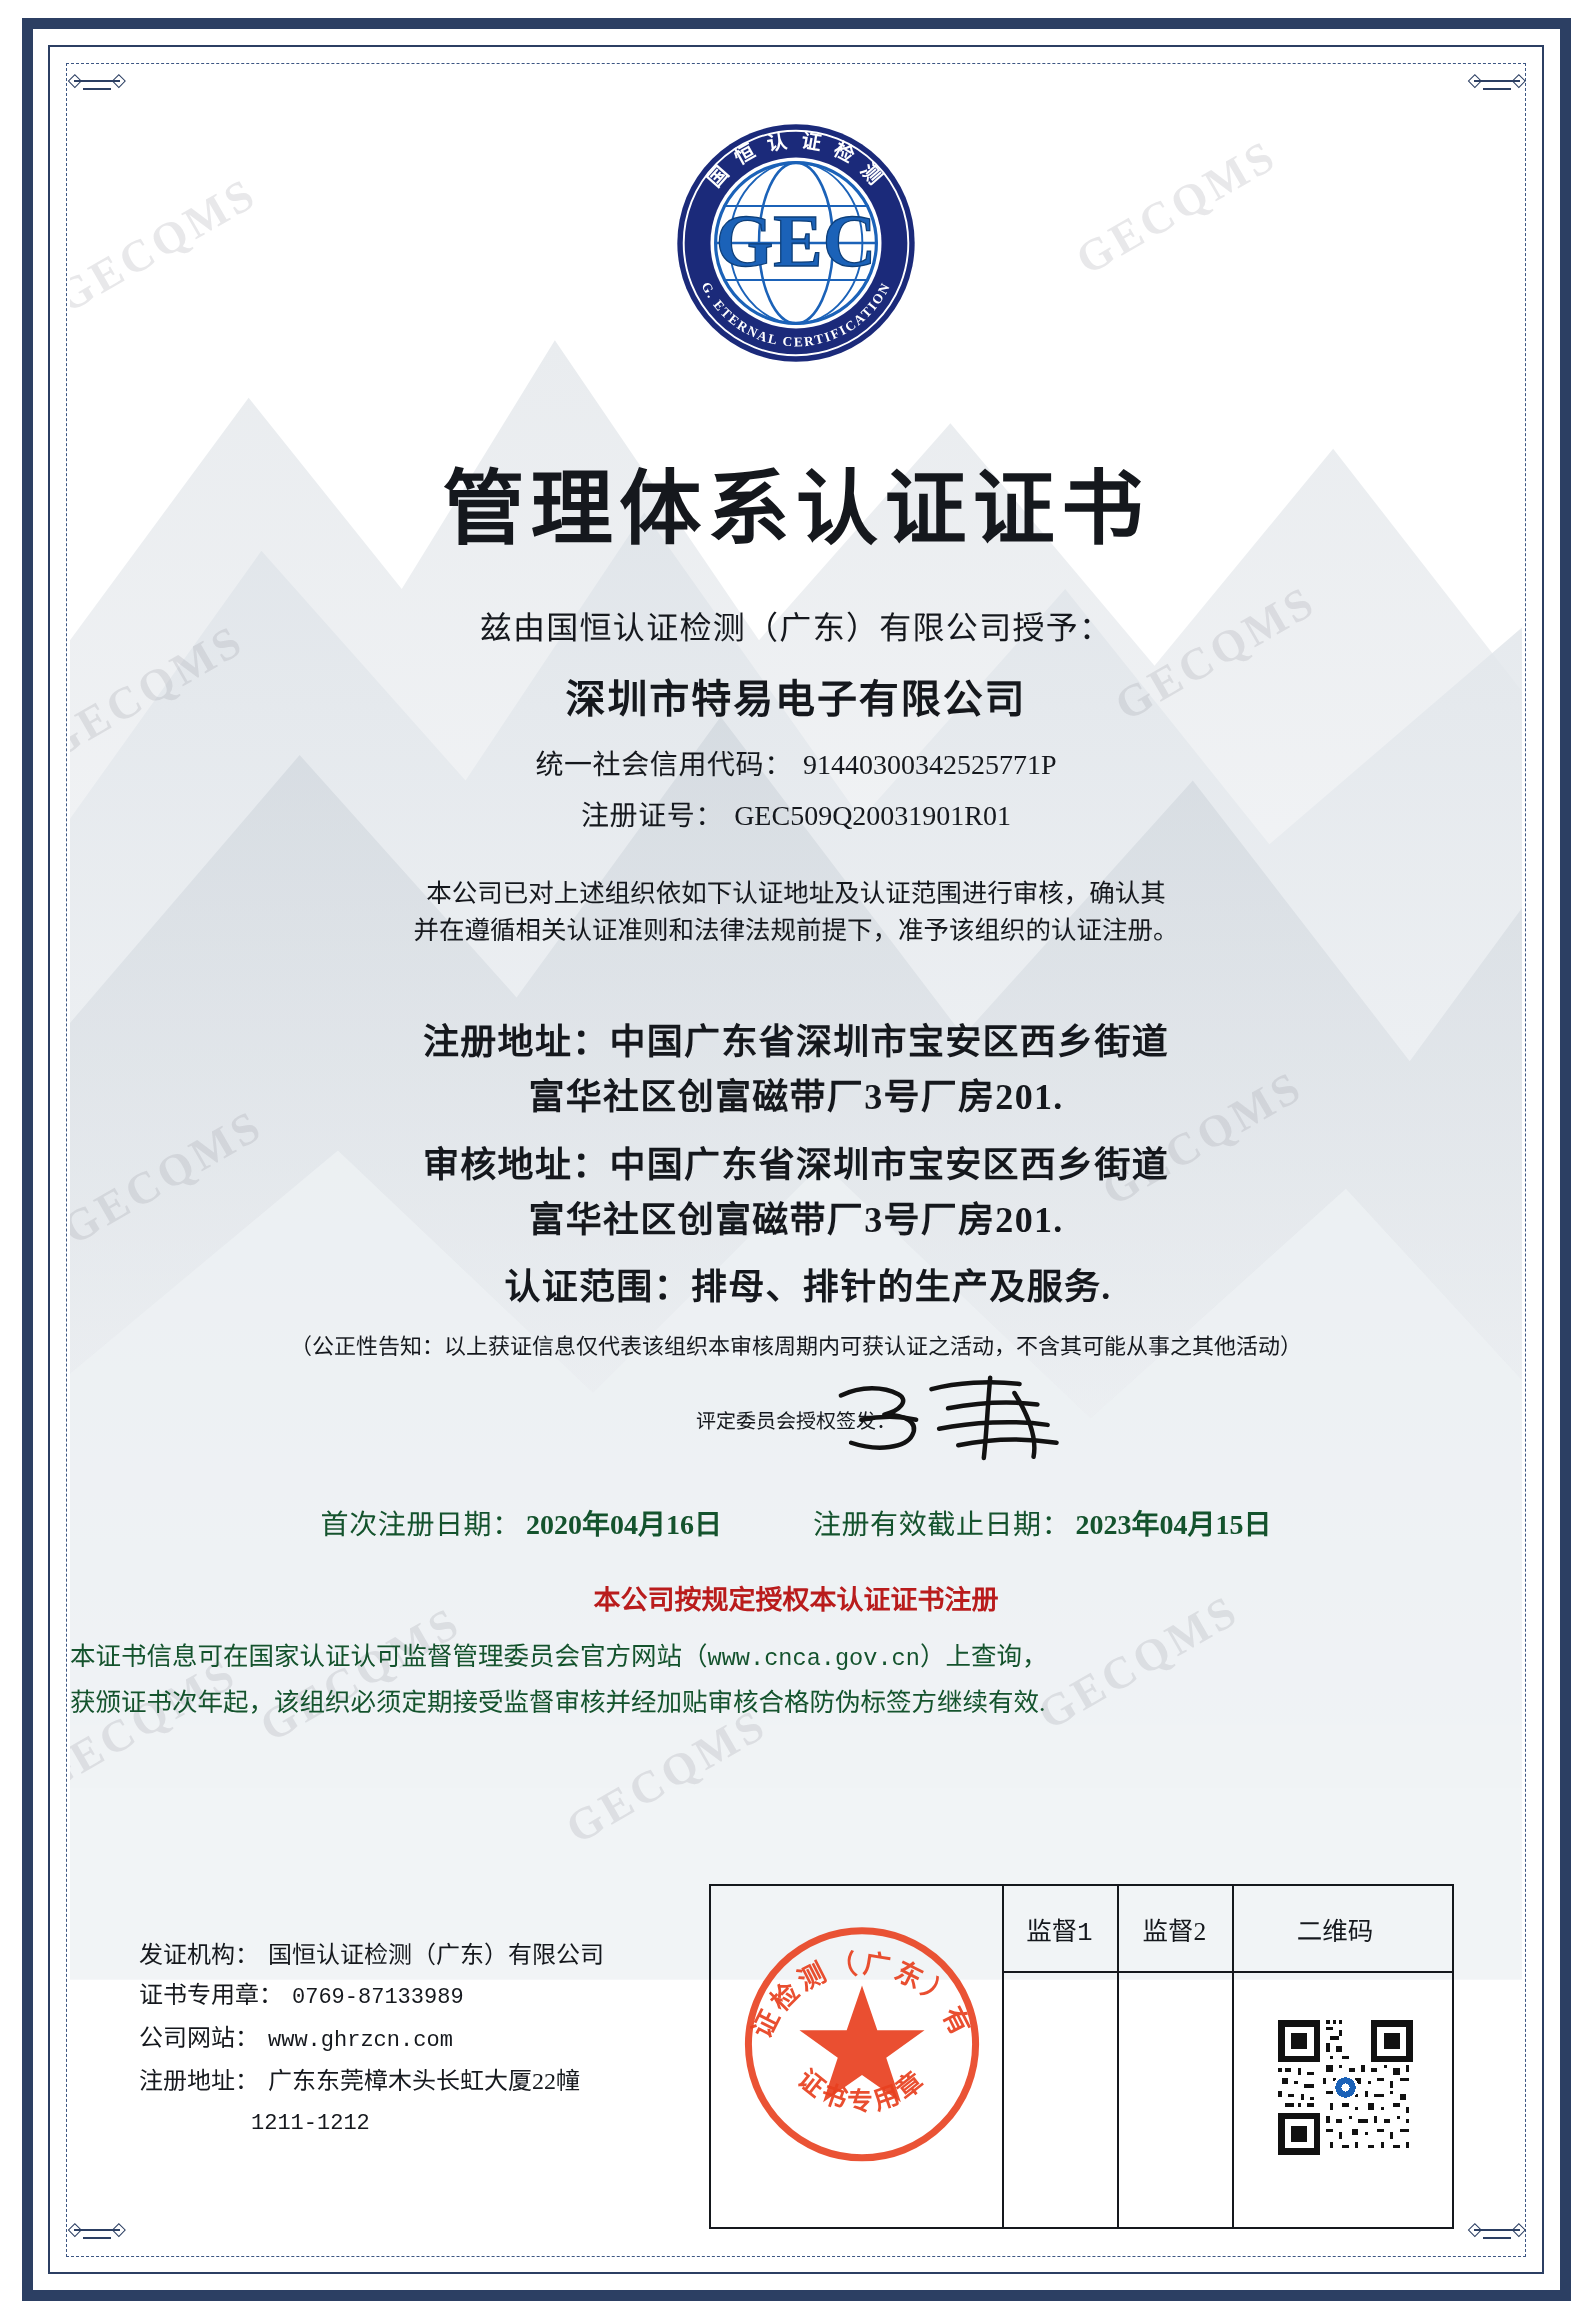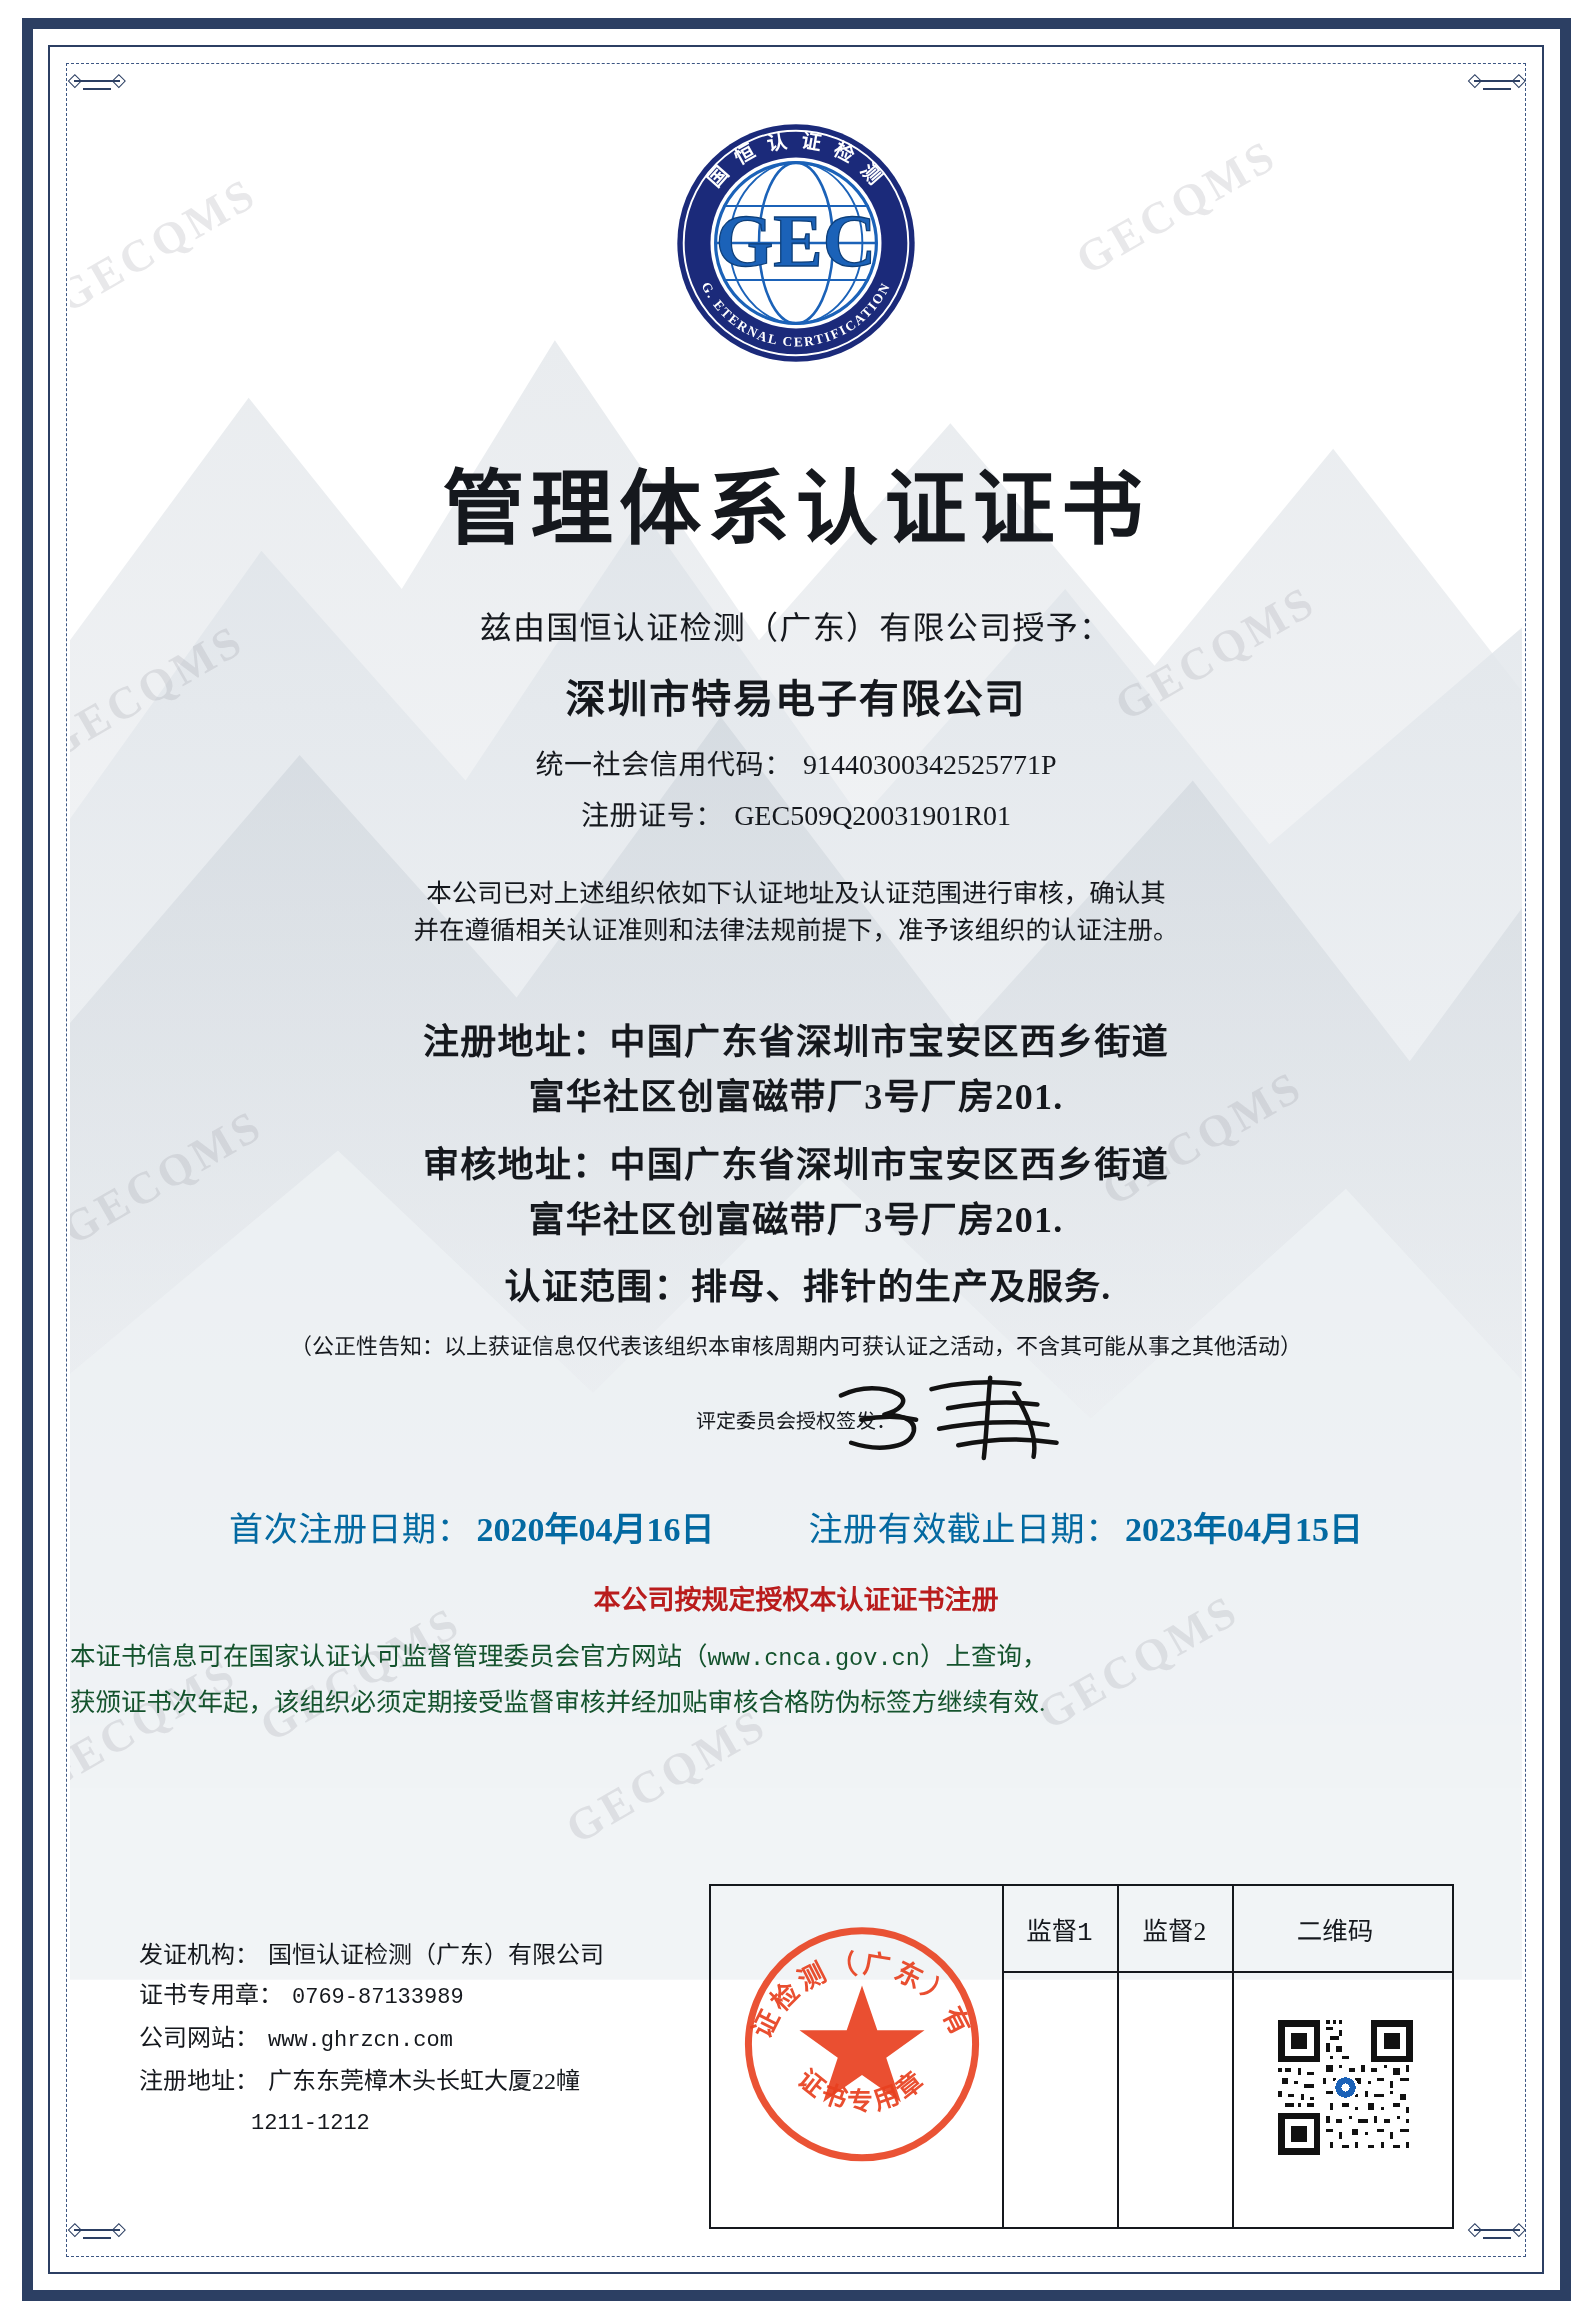--- a/index.html
+++ b/index.html
@@ -196,22 +196,22 @@
     top: 1295px;
     width: 268px;
     height: 115px;
   }
 
   .dates {
     position: absolute;
     left: 0; right: 0;
     top: 1436px;
     text-align: center;
-    font-size: 34px;
-    color: #0369a1;
+    font-size: 28px;
+    color: #14532d;
   }
   .dates .d-lbl { letter-spacing: 0.6px; }
   .dates .d-val { font-weight: 700; margin-left: 5.1px; }
   .dates .gap { display: inline-block; width: 77px; }
 
   .auth-line {
     position: absolute;
     left: 0; right: 0;
     top: 1512px;
     text-align: center;

